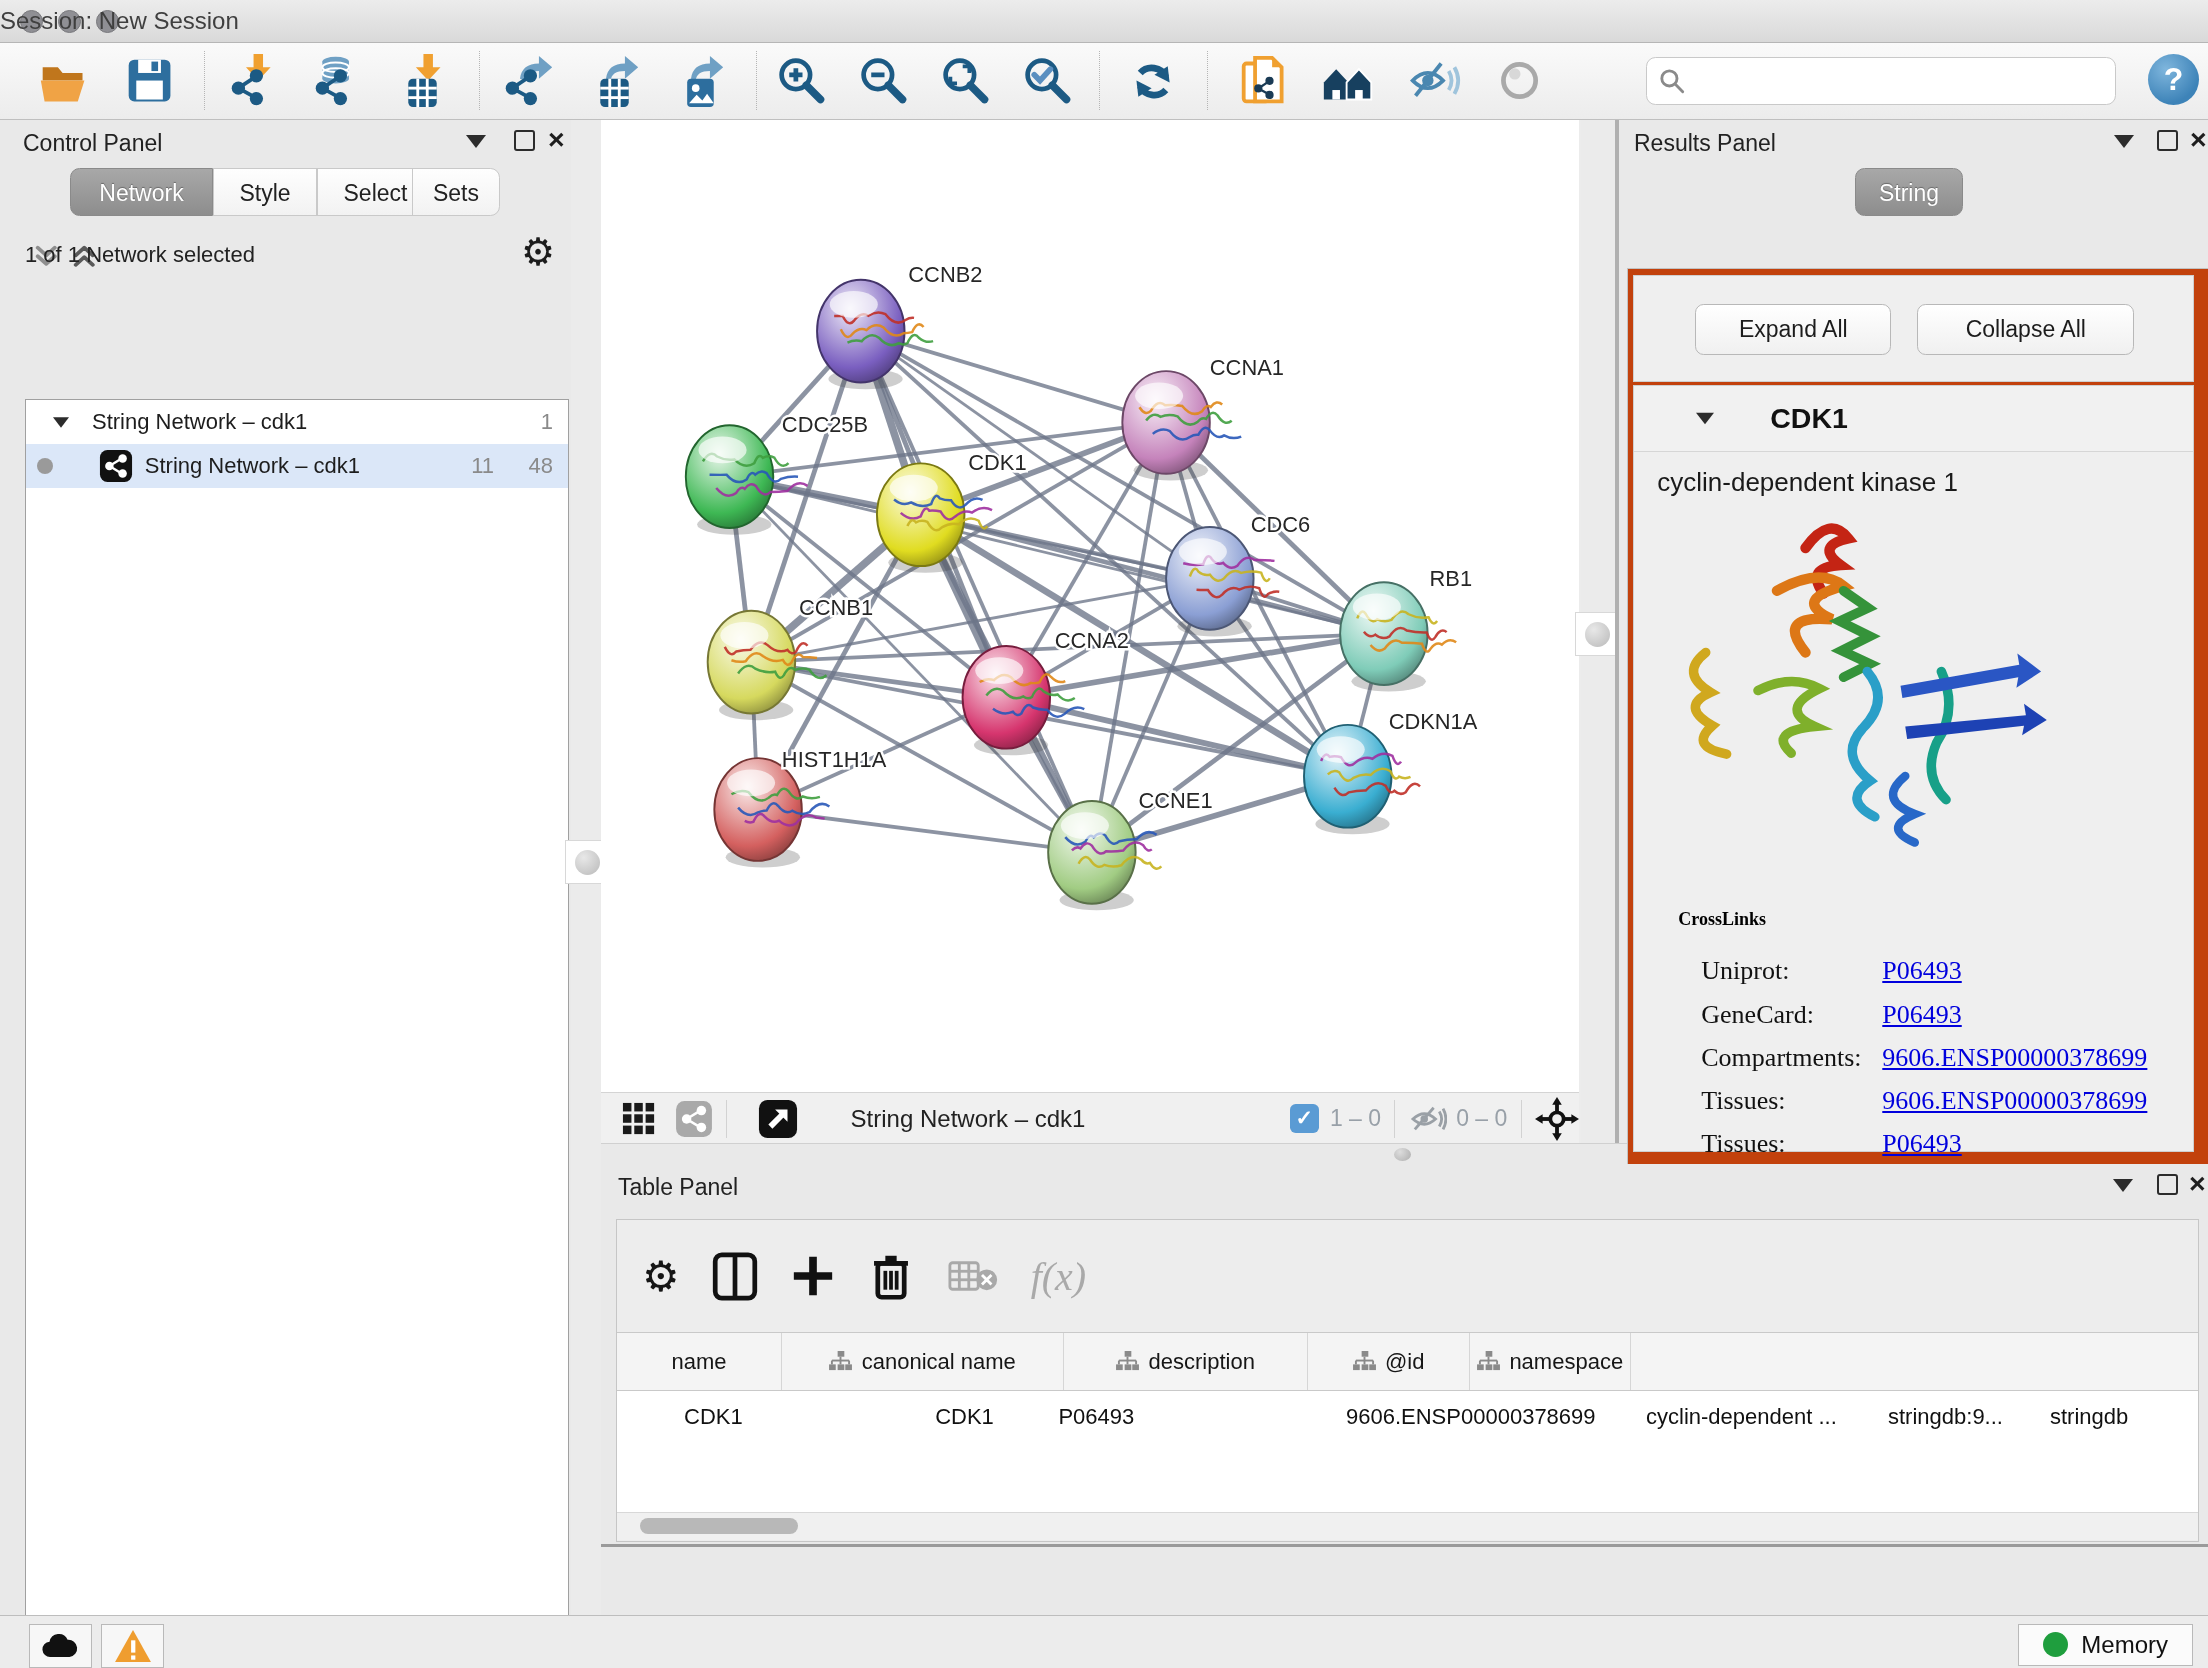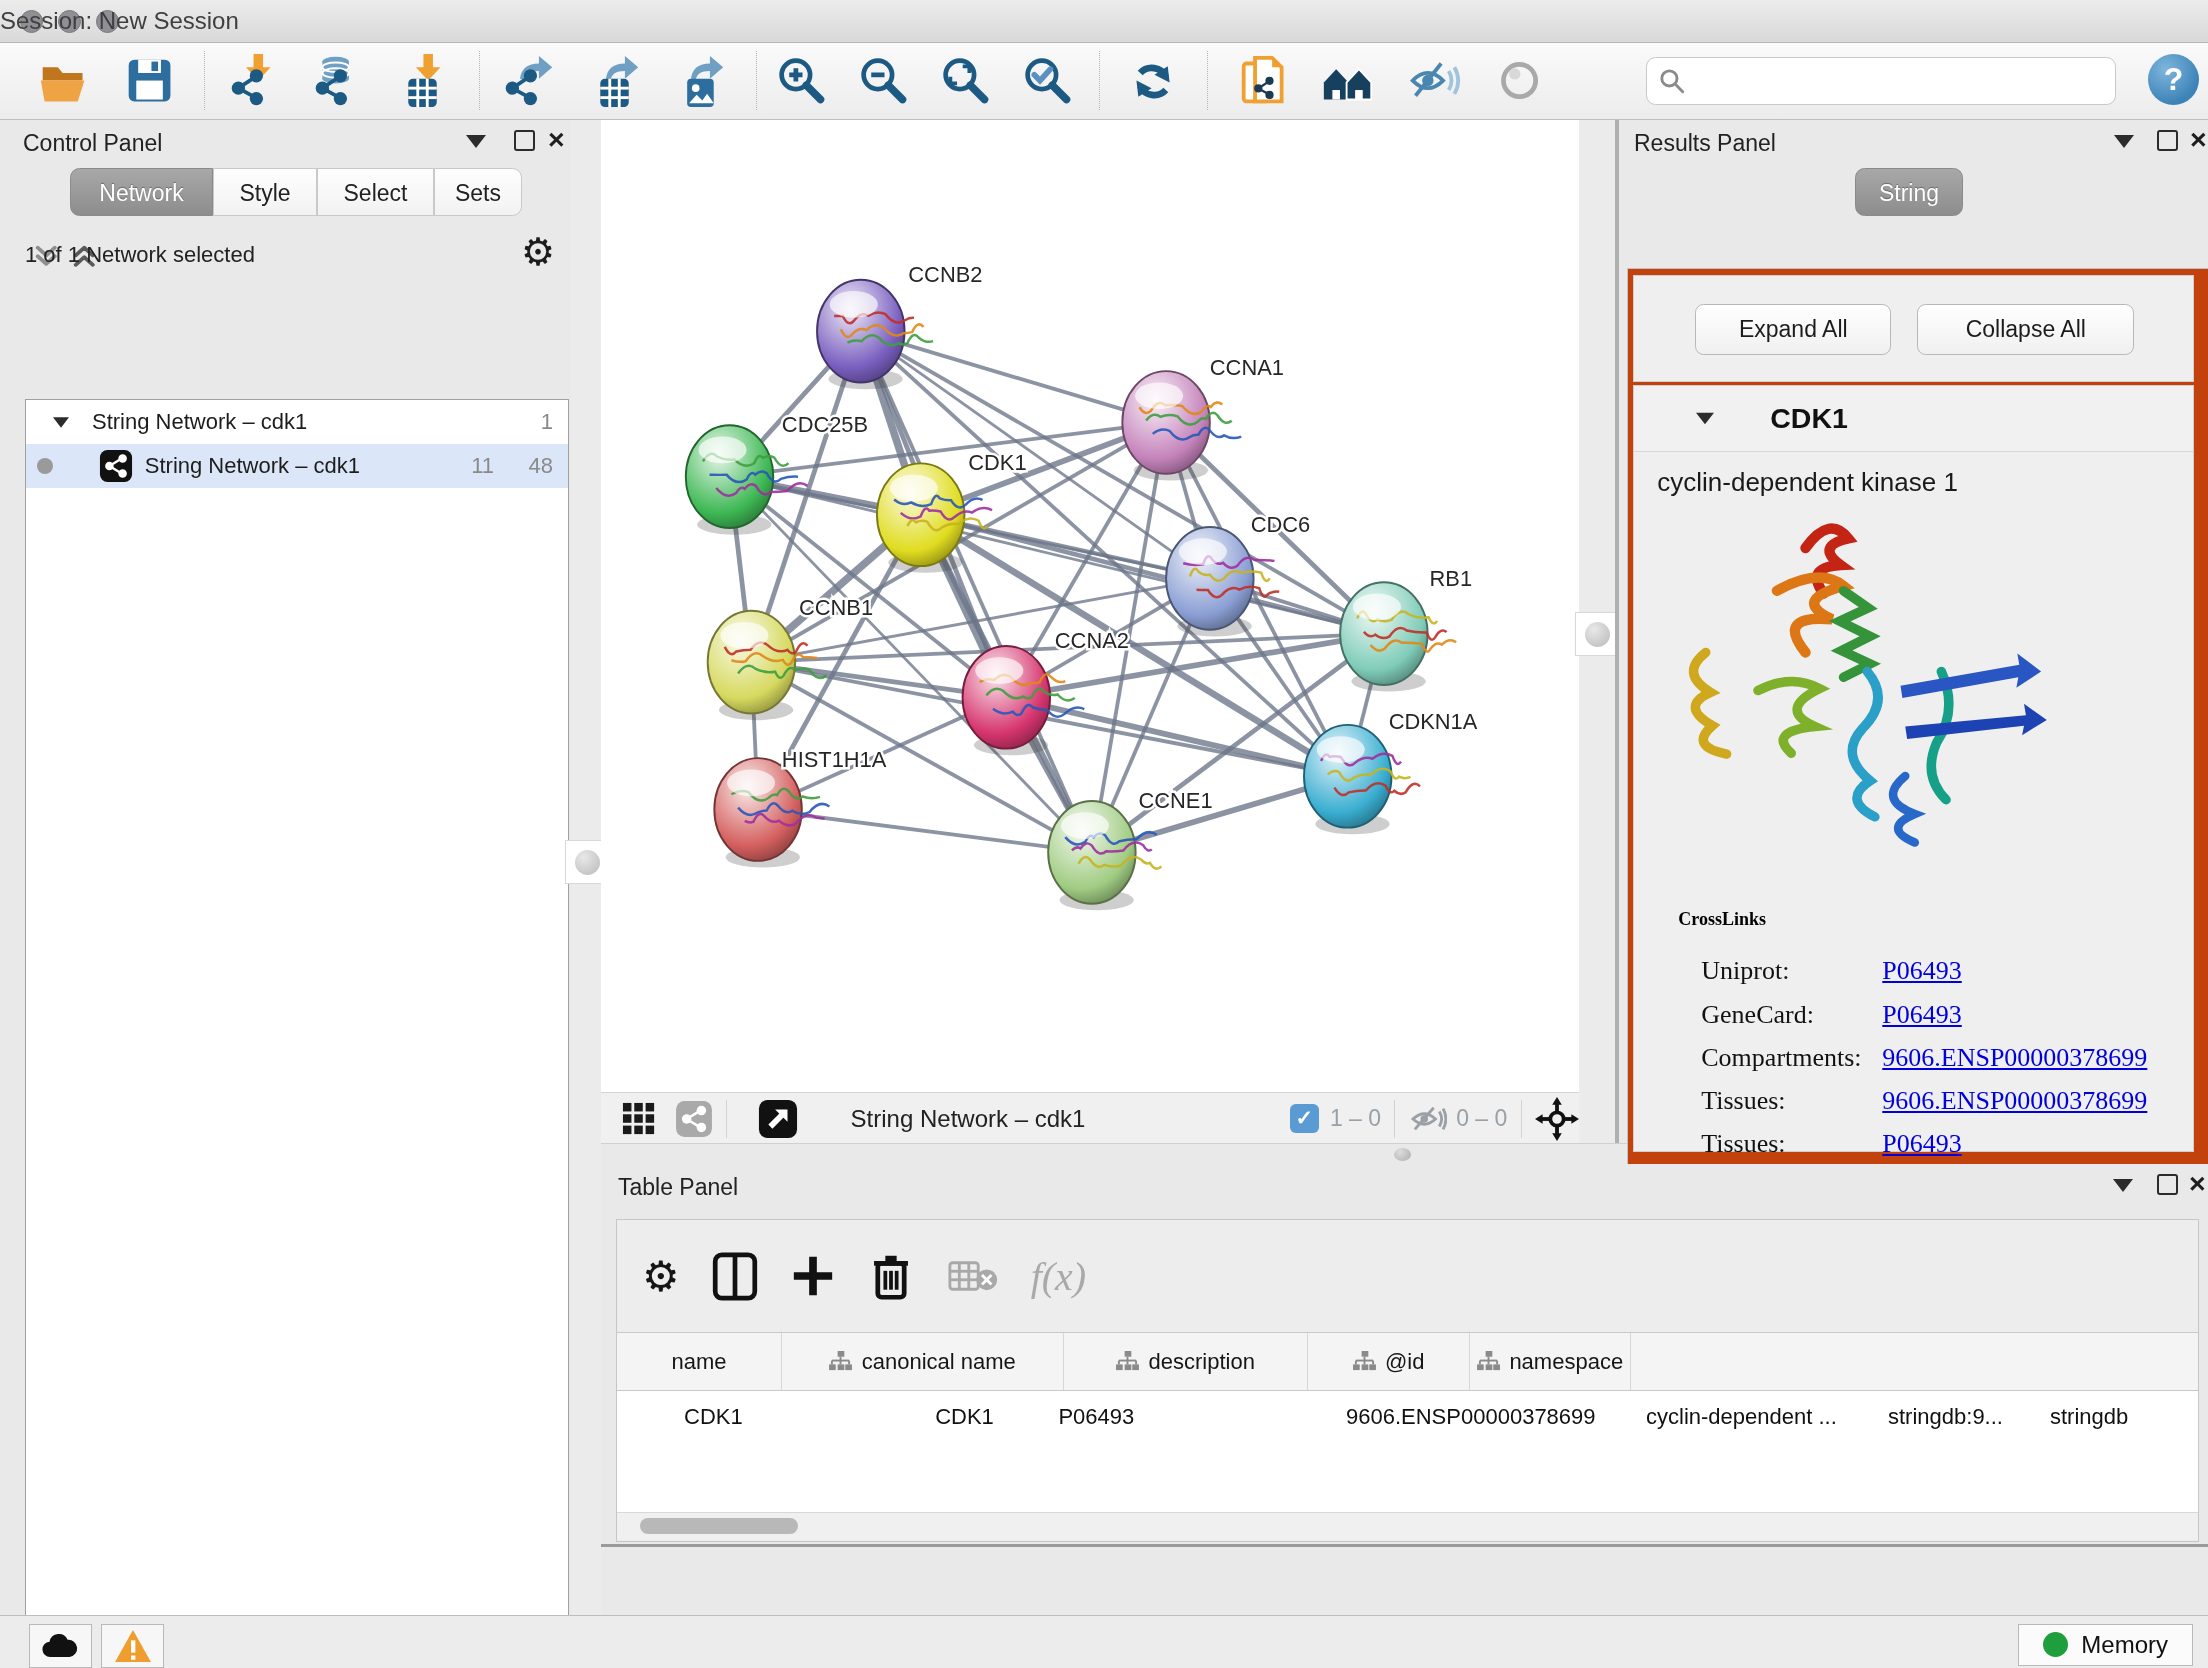--- a/index.html
+++ b/index.html
@@ -234,21 +234,21 @@
 
 <div class="abs" style="left:0;top:120px;width:571px;height:1495px;background:#e9e9e9;">
   <span class="abs ptitle" style="left:23px;top:9.5px">Control Panel</span>
   <div class="abs tri" style="left:466px;top:15px"></div>
   <div class="abs float-ic" style="left:514px;top:9.5px"></div>
   <span class="abs close-ic" style="left:548px;top:7.6px">×</span>
 
   <div class="abs tab sel" style="left:70px;top:48px;width:143px;border-radius:9.5px 0 0 9.5px">Network</div>
   <div class="abs tab" style="left:213px;top:48px;width:104px">Style</div>
   <div class="abs tab" style="left:317px;top:48px;width:117px">Select</div>
-  <div class="abs tab" style="left:434px;top:48px;width:88px;border-radius:0 9.5px 9.5px 0">Sets</div>
+  <div class="abs tab" style="left:412px;top:48px;width:88px;border-radius:0 9.5px 9.5px 0">Sets</div>
 
   <svg class="abs" style="left:32px;top:122px" width="28.5" height="28.5" viewBox="0 0 30 30">
       <path d="M6,6 L15,14 L24,6 M6,15 L15,23 L24,15" fill="none" stroke="#8e8e8e" stroke-width="4" stroke-linecap="round" stroke-linejoin="round"></path>
     </svg>
   <svg class="abs" style="left:70px;top:122px" width="28.5" height="28.5" viewBox="0 0 30 30">
       <path d="M6,24 L15,16 L24,24 M6,14 L15,6 L24,14" fill="none" stroke="#5a5a5a" stroke-width="4" stroke-linecap="round" stroke-linejoin="round"></path>
     </svg>
   <span class="abs" style="left:25px;top:122px;width:544px;text-align:left;font-size:22px;color:#222">1 of 1 Network selected</span>
   <span class="abs dejavu" style="left:521px;top:110px;font-size:38px;color:#1c1c1c">⚙</span>
 

